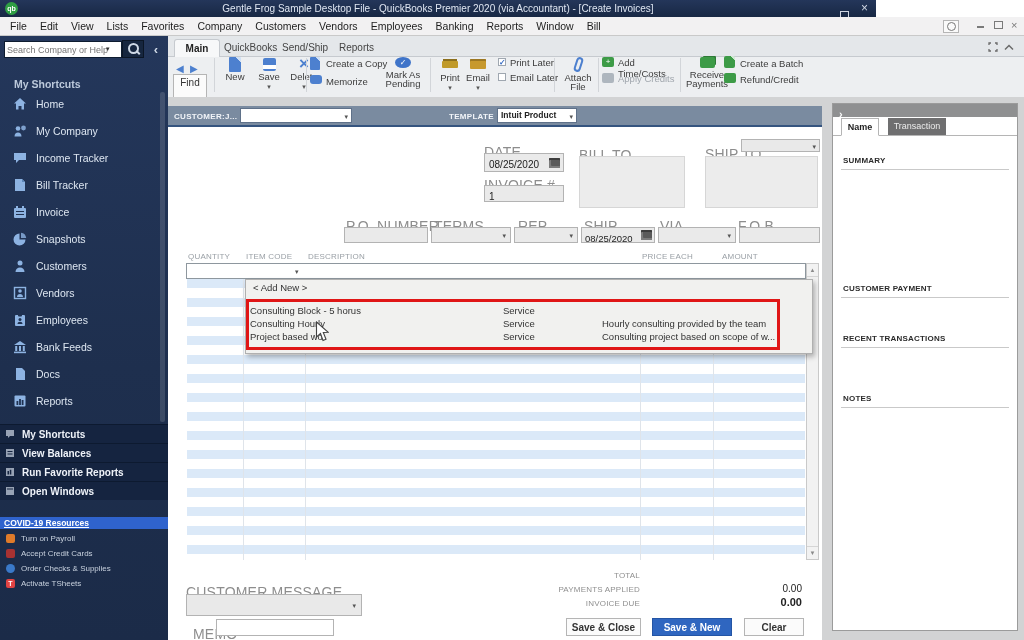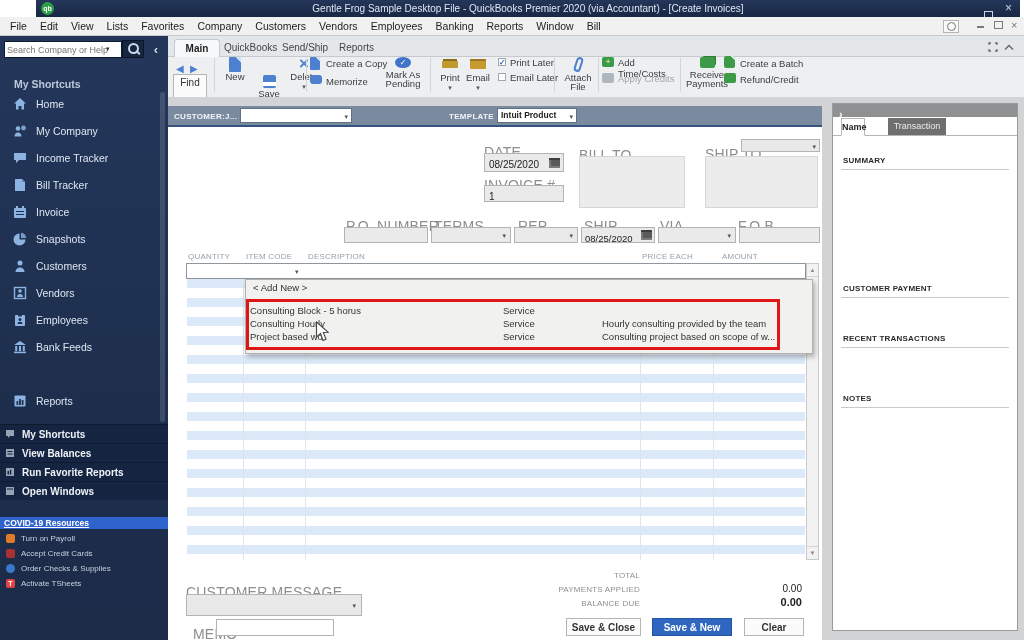--- a/index.html
+++ b/index.html
@@ -77,21 +77,21 @@
   .rline{height:1px;background:#c9c9c9;}
   .mag{width:7px;height:7px;border:2px solid #cfd9e6;border-radius:50%;position:relative;}
   .mag::after{content:"";position:absolute;width:2px;height:5px;background:#cfd9e6;
               transform:rotate(-45deg);left:7px;top:5px;}
 </style>
 </head>
 <body>
 
 <div id="screen">
 
-  <div class="a titlebar" style="left:0;top:0;width:984px;height:17px;margin-left:36px;">
+  <div class="a titlebar" style="left:0;top:0;width:876px;height:17px;">
     <div class="a qb" style="left:5px;top:2px;">qb</div>
     <div class="a titletext" style="left:0;right:0;top:0;">Gentle Frog Sample Desktop File  - QuickBooks Premier 2020 (via Accountant)  - [Create Invoices]</div>
     <div class="a" style="right:46px;top:9px;"><span class="bar-min"></span></div>
     <div class="a" style="right:27px;top:5px;"><span class="box-restore"></span></div>
     <div class="a winbtn" style="right:8px;top:0;"><span style="font-size:12px;">×</span></div>
   </div>
 
   <div class="a menubar" style="left:0;top:17px;width:1024px;height:19px;">
     <span class="menuitem">File</span>
     <span class="menuitem">Edit</span>
@@ -197,20 +197,26 @@
     <div class="a srow" style="left:0;top:297px;width:160px;">
       <svg width="14" height="14" viewBox="0 0 14 14">
           <path class="sic" d="M1 5L7 1l6 4z"></path>
           <rect class="sic" x="2.2" y="6" width="2" height="5"></rect>
           <rect class="sic" x="6" y="6" width="2" height="5"></rect>
           <rect class="sic" x="9.8" y="6" width="2" height="5"></rect>
           <rect class="sic" x="1" y="11.6" width="12" height="1.6"></rect>
         </svg>
       <span>Bank Feeds</span>
     </div>
+    <div class="a srow" style="left:0;top:324px;width:160px;">
+      <svg width="14" height="14" viewBox="0 0 14 14">
+          <path class="sic" d="M3 1h6l3 3v9H3z"></path>
+        </svg>
+      <span>Docs</span>
+    </div>
     <div class="a srow" style="left:0;top:351px;width:160px;">
       <svg width="14" height="14" viewBox="0 0 14 14">
           <rect class="sic" x="1.5" y="1.5" width="11" height="11" rx="1"></rect>
           <rect fill="#1f3150" x="3.5" y="7" width="1.8" height="4"></rect>
           <rect fill="#1f3150" x="6.1" y="5" width="1.8" height="6"></rect>
           <rect fill="#1f3150" x="8.7" y="6" width="1.8" height="5"></rect>
         </svg>
       <span>Reports</span>
     </div>
 
@@ -281,21 +287,21 @@
 
     <div class="a" style="left:8px;top:22px;"><span class="blue" style="font-size:10px;">◀</span></div>
     <div class="a" style="left:22px;top:22px;"><span class="blue" style="font-size:10px;">▶</span></div>
     <div class="a btn" style="left:5px;top:38px;width:34px;height:26px;line-height:16px;font-weight:normal;">Find</div>
     <div class="a divider" style="left:46px;top:22px;height:34px;"></div>
 
     <div class="a" style="left:50px;top:20px;width:34px;height:38px;">
       <div style="width:12px;height:15px;margin:1px auto;background:linear-gradient(225deg,#cfe0f5 4px,#4d80cf 4px);border-radius:1px;"></div>
       <div class="rlabel2">New</div>
     </div>
-    <div class="a" style="left:84px;top:37px;width:34px;height:38px;">
+    <div class="a" style="left:84px;top:20px;width:34px;height:38px;">
       <div style="width:13px;height:13px;margin:2px auto;border-radius:2px;background:linear-gradient(#4d80cf 0 55%,#fff 55% 85%,#4d80cf 85%);"></div>
       <div class="rlabel2">Save</div>
       <div class="caret" style="text-align:center;margin-top:1px;">▾</div>
     </div>
     <div class="a" style="left:118px;top:20px;width:36px;height:38px;">
       <div class="blue" style="font-size:17px;font-weight:bold;text-align:center;line-height:15px;">×</div>
       <div class="rlabel2" style="margin-top:2px;">Delete</div>
       <div class="caret" style="text-align:center;margin-top:1px;">▾</div>
     </div>
     <div class="a divider" style="left:138px;top:22px;height:34px;"></div>
@@ -472,35 +478,35 @@
 
   <span class="a lbl" style="left:186px;top:584px;">CUSTOMER MESSAGE</span>
   <div class="a field" style="left:186px;top:594px;width:176px;height:22px;background:#e9e9e9;">
     <span class="a caret" style="right:5px;top:7px;">▾</span>
   </div>
   <span class="a lbl" style="left:193px;top:626px;">MEMO</span>
   <div class="a whitefield" style="left:216px;top:619px;width:118px;height:17px;"></div>
 
   <span class="a totlabel" style="left:520px;top:571px;width:120px;">TOTAL</span>
   <span class="a totlabel" style="left:520px;top:585px;width:120px;">PAYMENTS APPLIED</span>
-  <span class="a totlabel" style="left:520px;top:599px;width:120px;">BALANCE DUE</span>
+  <span class="a totlabel" style="left:520px;top:599px;width:120px;">INVOICE DUE</span>
   <span class="a totval" style="left:700px;top:583px;width:102px;">0.00</span>
   <span class="a totval" style="left:700px;top:596px;width:102px;font-weight:bold;font-size:11px;">0.00</span>
 
   <div class="a btn" style="left:566px;top:618px;width:75px;height:18px;line-height:17px;">Save &amp; Close</div>
   <div class="a btn primary" style="left:652px;top:618px;width:80px;height:18px;line-height:17px;">Save &amp; New</div>
   <div class="a btn" style="left:744px;top:618px;width:60px;height:18px;line-height:17px;">Clear</div>
 
   <div class="a" style="left:822px;top:97px;width:202px;height:543px;background:#d2d3d4;"></div>
   <div class="a rpanel" style="left:832px;top:103px;width:186px;height:528px;">
     <div class="rpanelbar" style="height:13px;">
       <span style="color:#fff;font-size:11px;font-weight:bold;line-height:12px;padding-left:6px;">›</span>
     </div>
     <div class="a" style="left:0;top:31px;width:184px;height:1px;background:#b5b5b5;"></div>
-    <div class="a rtab" style="left:8px;top:14px;width:24px;height:18px;background:#fff;border:1px solid #b5b5b5;border-bottom:1px solid #fff;font-weight:bold;color:#222;line-height:17px;z-index:2;">Name</div>
+    <div class="a rtab" style="left:8px;top:14px;width:38px;height:18px;background:#fff;border:1px solid #b5b5b5;border-bottom:1px solid #fff;font-weight:bold;color:#222;line-height:17px;z-index:2;">Name</div>
     <div class="a rtab" style="left:55px;top:14px;width:58px;height:17px;background:#6f6f70;color:#ececec;line-height:17px;">Transaction</div>
 
     <span class="a rsection" style="left:10px;top:52px;">SUMMARY</span>
     <div class="a rline" style="left:8px;top:65px;width:168px;"></div>
 
     <span class="a rsection" style="left:10px;top:180px;">CUSTOMER PAYMENT</span>
     <div class="a rline" style="left:8px;top:193px;width:168px;"></div>
 
     <span class="a rsection" style="left:10px;top:230px;">RECENT TRANSACTIONS</span>
     <div class="a rline" style="left:8px;top:243px;width:168px;"></div>

